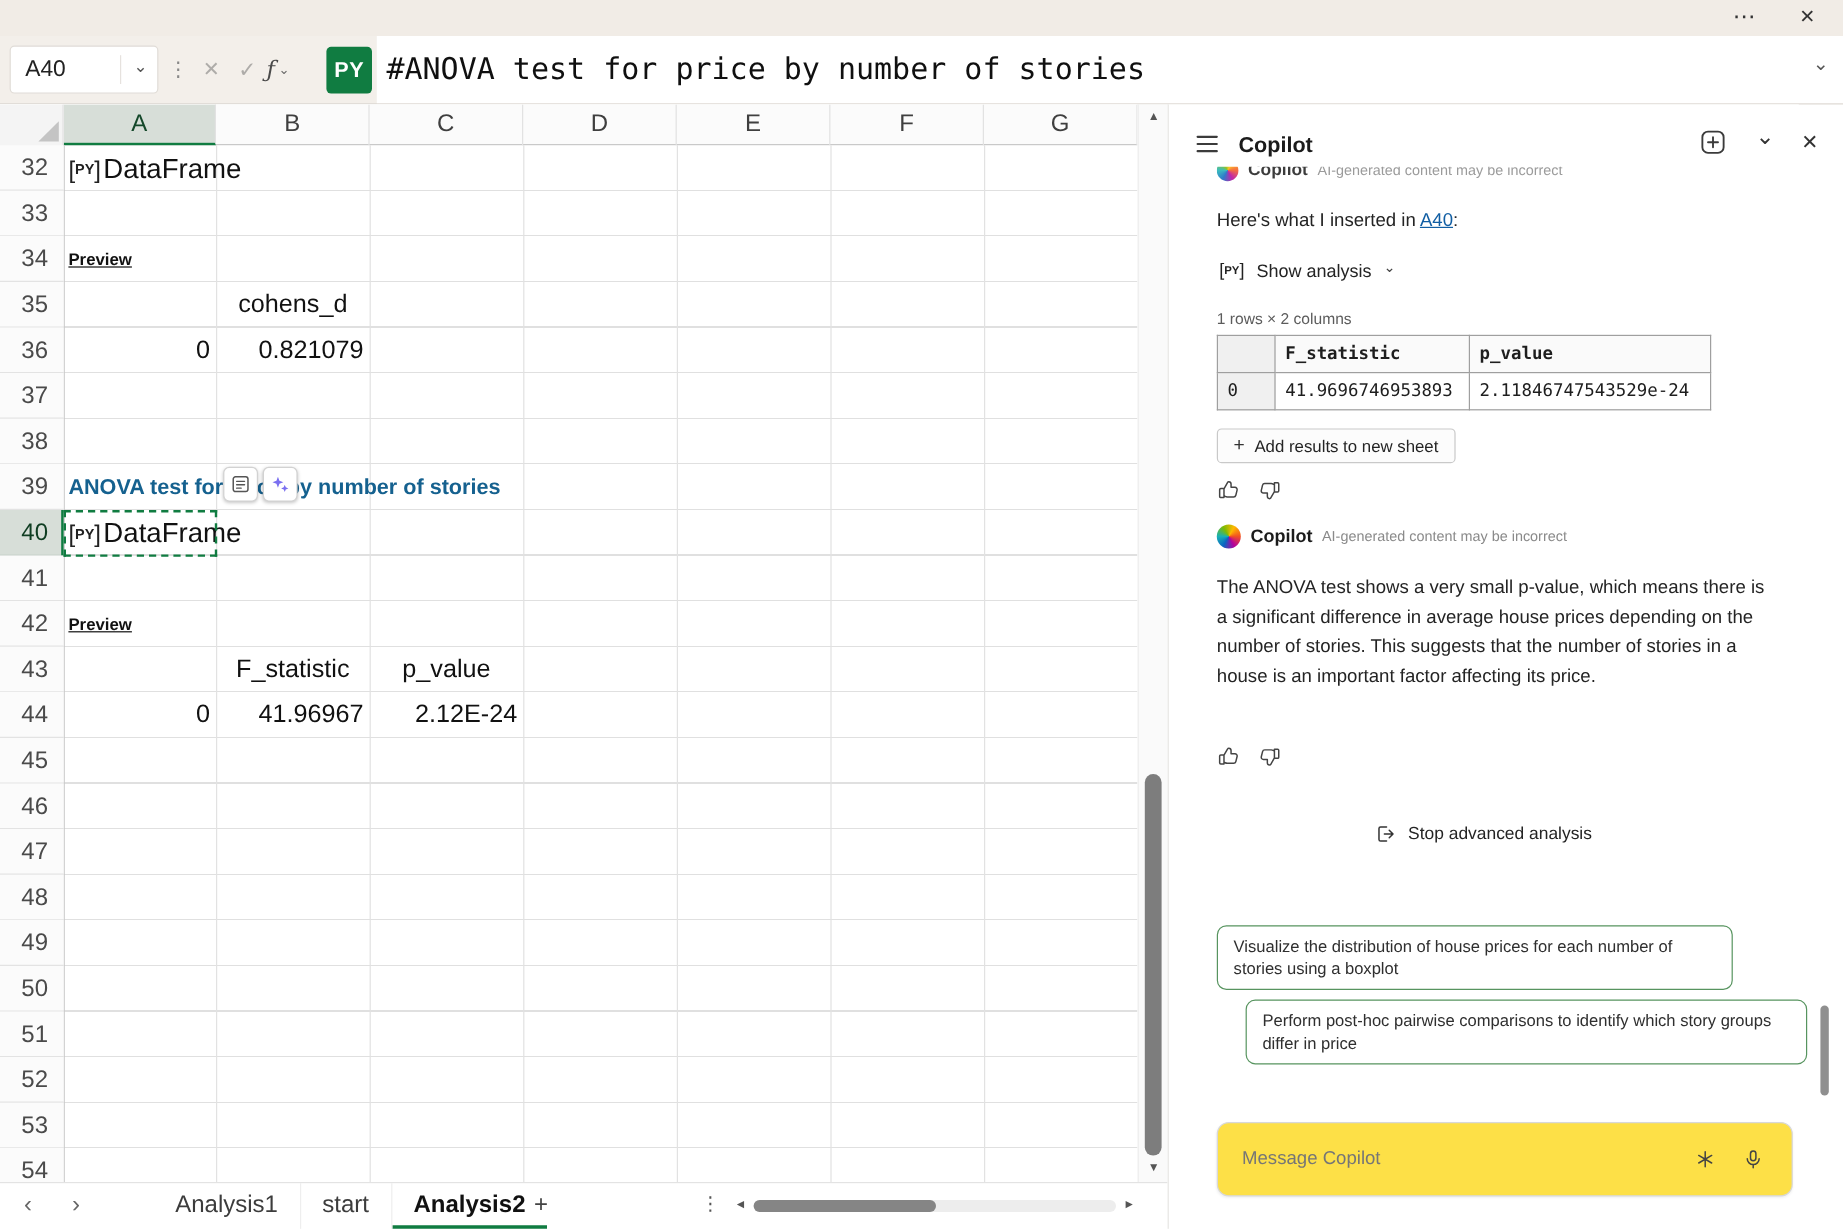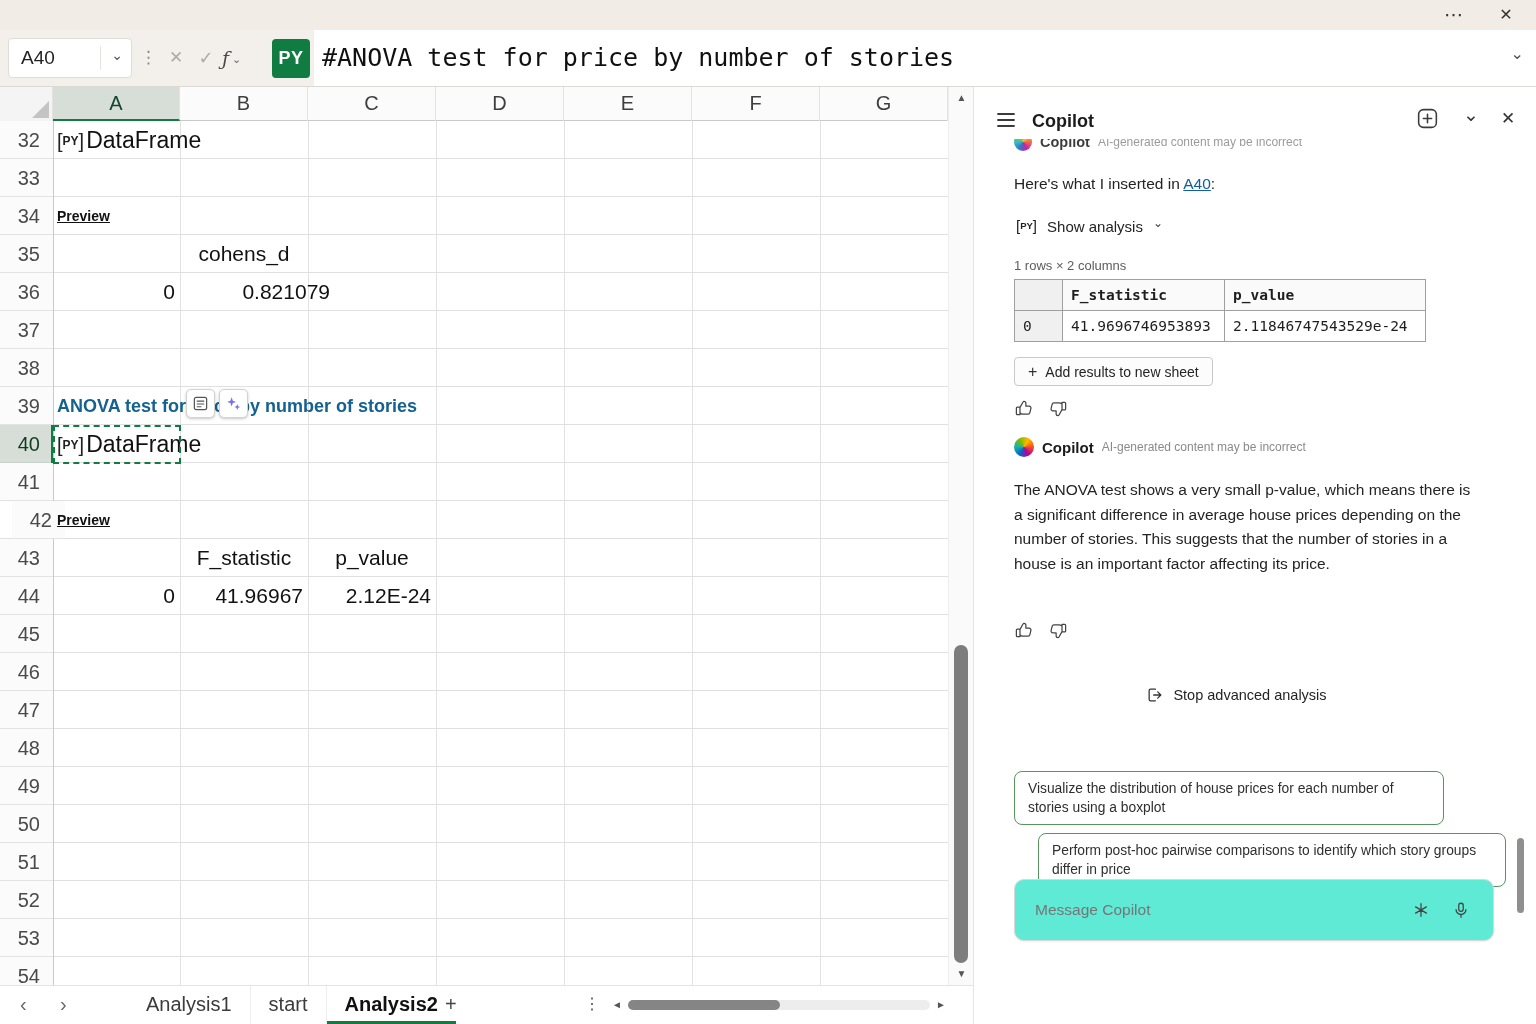--- a/index.html
+++ b/index.html
@@ -118,21 +118,21 @@
   #cp-attr { position:absolute; left:40px; top:350px; display:flex; align-items:center; gap:8px; }
   #cp-para { position:absolute; left:40px; top:391px; width:462px; font-size:15.5px; line-height:24.5px; color:#242424; }
 
   #cp-stop { position:absolute; left:0; top:599px; width:100%; text-align:center; }
   #cp-stop .btn { display:inline-flex; align-items:center; gap:9px; font-size:14.5px; color:#242424; }
 
   .pill { position:absolute; left:40px; border:1px solid #57945f; border-radius:8px; background:#fff; padding:7px 13px; font-size:13.8px; line-height:19px; color:#2f2f2f; }
   #cp-pill1 { top:684px; width:430px; }
   #cp-pill2 { top:746px; width:468px;margin-left:24px; }
 
-  #cp-inputbox { position:absolute; left:40px; top:792px; width:480px; height:62px; border:1px solid #d8d8d8; border-radius:10px; background:#5eead4; box-shadow:0 1px 2px rgba(0,0,0,.06); }
+  #cp-inputbox { position:absolute; left:40px; top:848px; width:480px; height:62px; border:1px solid #d8d8d8; border-radius:10px; background:#fde047; box-shadow:0 1px 2px rgba(0,0,0,.06); }
   #cp-input { position:absolute; left:20px; top:0; width:360px; height:60px; border:none; outline:none; font-size:15.5px; color:#242424; font-family:"Liberation Sans", sans-serif; background:transparent; }
   #cp-input::placeholder { color:#767676; }
   #cp-opt { position:absolute; left:397px; top:21px; }
   #cp-mic { position:absolute; left:437px; top:21px; }
 
   #cp-scrollthumb { position:absolute; left:543px; top:751px; width:7px; height:75px; background:#8f8f8f; border-radius:4px; }
 </style>
 </head>
 <body>
 
@@ -181,38 +181,38 @@
       <div class="rowheader" style="top: 0px;">32</div>
       <div class="rowheader" style="top: 38px;">33</div>
       <div class="rowheader" style="top: 76px;">34</div>
       <div class="rowheader" style="top: 114px;">35</div>
       <div class="rowheader" style="top: 152px;">36</div>
       <div class="rowheader" style="top: 190px;">37</div>
       <div class="rowheader" style="top: 228px;">38</div>
       <div class="rowheader" style="top: 266px;">39</div>
       <div class="rowheader sel" style="top: 304px;">40</div>
       <div class="rowheader" style="top: 342px;">41</div>
-      <div class="rowheader" style="top: 380px; margin-left: 12px;">42</div>
+      <div class="rowheader" style="top: 380px;">42</div>
       <div class="rowheader" style="top: 418px;">43</div>
       <div class="rowheader" style="top: 456px;">44</div>
       <div class="rowheader" style="top: 494px;">45</div>
       <div class="rowheader" style="top: 532px;">46</div>
       <div class="rowheader" style="top: 570px;">47</div>
       <div class="rowheader" style="top: 608px;">48</div>
       <div class="rowheader" style="top: 646px;">49</div>
       <div class="rowheader" style="top: 684px;">50</div>
       <div class="rowheader" style="top: 722px;">51</div>
       <div class="rowheader" style="top: 760px;">52</div>
       <div class="rowheader" style="top: 798px;">53</div>
       <div class="rowheader" style="top: 836px;">54</div>
       <div class="cell py" style="top: 0px; left: 53px; width: 127px;"><span class="pybr">[</span><span class="pysm">PY</span><span class="pybr">]</span><span class="pyval">DataFrame</span></div>
       <div class="cell label" style="top: 76px; left: 53px; width: 127px;">Preview</div>
       <div class="cell header" style="top: 114px; left: 180px; width: 128px;">cohens_d</div>
       <div class="cell num" style="top: 152px; left: 53px; width: 127px;">0</div>
-      <div class="cell num" style="top: 152px; left: 180px; width: 128px; margin-left: 27px;">0.821079</div>
+      <div class="cell num" style="top: 152px; left: 180px; width: 128px;">0.821079</div>
       <div class="cell title" style="top: 266px; left: 53px; width: 127px;">ANOVA test for price by number of stories</div>
       <div class="cell py" style="top: 304px; left: 53px; width: 127px;"><span class="pybr">[</span><span class="pysm">PY</span><span class="pybr">]</span><span class="pyval">DataFrame</span></div>
       <div class="cell label" style="top: 380px; left: 53px; width: 127px;">Preview</div>
       <div class="cell header" style="top: 418px; left: 180px; width: 128px;">F_statistic</div>
       <div class="cell header" style="top: 418px; left: 308px; width: 128px;">p_value</div>
       <div class="cell num" style="top: 456px; left: 53px; width: 127px;">0</div>
       <div class="cell num" style="top: 456px; left: 180px; width: 128px; text-align: right;">41.96967</div>
       <div class="cell num" style="top: 456px; left: 308px; width: 128px;">2.12E-24</div>
     </div>
 </div>

